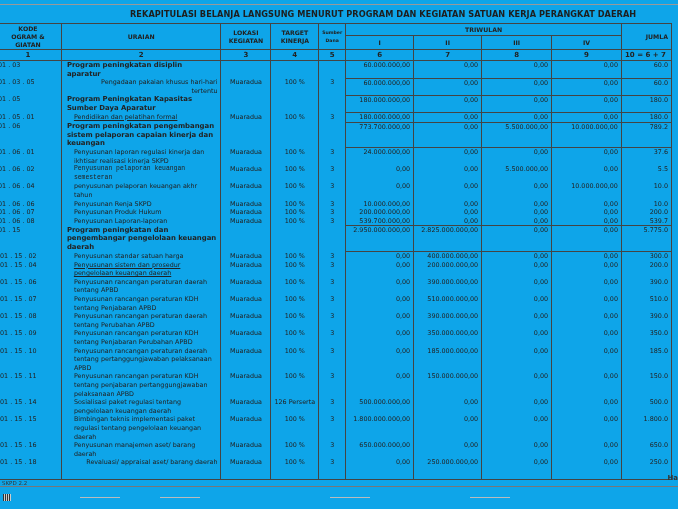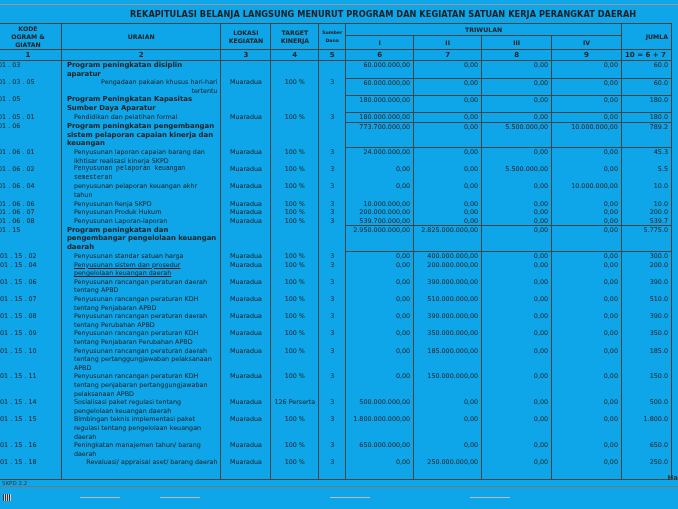--- a/index.html
+++ b/index.html
@@ -122,21 +122,21 @@
           <td class="center"></td>
           <td class="center"></td>
           <td class="num c6v">180.000.000,00</td>
           <td class="num c7v">0,00</td>
           <td class="num c8v">0,00</td>
           <td class="num c9v">0,00</td>
           <td class="num c10v">180.0</td>
         </tr>
         <tr class="kegiatan">
           <td class="kode">01 . 05 . 01</td>
-          <td class="uraian keg" style="white-space: normal;">Pendidikan dan pelatihan formal</td>
+          <td class="uraian keg" style="white-space: normal; text-decoration: underline;">Pendidikan dan pelatihan formal</td>
           <td class="center">Muaradua</td>
           <td class="center">100 %</td>
           <td class="center">3</td>
           <td class="num c6v">180.000.000,00</td>
           <td class="num c7v">0,00</td>
           <td class="num c8v">0,00</td>
           <td class="num c9v">0,00</td>
           <td class="num c10v">180.0</td>
         </tr>
         <tr class="program">
@@ -146,29 +146,29 @@
           <td class="center"></td>
           <td class="center"></td>
           <td class="num c6v">773.700.000,00</td>
           <td class="num c7v">0,00</td>
           <td class="num c8v">5.500.000,00</td>
           <td class="num c9v">10.000.000,00</td>
           <td class="num c10v">789.2</td>
         </tr>
         <tr class="kegiatan">
           <td class="kode">01 . 06 . 01</td>
-          <td class="uraian keg" style="white-space: normal;">Penyusunan laporan capaian barang dan ikhtisar realisasi kinerja SKPD</td>
+          <td class="uraian keg" style="white-space: normal;">Penyusunan laporan regulasi kinerja dan ikhtisar realisasi kinerja SKPD</td>
           <td class="center">Muaradua</td>
           <td class="center">100 %</td>
           <td class="center">3</td>
           <td class="num c6v">24.000.000,00</td>
           <td class="num c7v">0,00</td>
           <td class="num c8v">0,00</td>
           <td class="num c9v">0,00</td>
-          <td class="num c10v">45.3</td>
+          <td class="num c10v">37.6</td>
         </tr>
         <tr class="kegiatan">
           <td class="kode">01 . 06 . 02</td>
           <td class="uraian keg" style="white-space: normal; font-family: Liberation Mono, monospace;">Penyusunan pelaporan keuangan semesteran</td>
           <td class="center">Muaradua</td>
           <td class="center">100 %</td>
           <td class="center">3</td>
           <td class="num c6v">0,00</td>
           <td class="num c7v">0,00</td>
           <td class="num c8v">5.500.000,00</td>
@@ -350,21 +350,21 @@
           <td class="center">100 %</td>
           <td class="center">3</td>
           <td class="num c6v">1.800.000.000,00</td>
           <td class="num c7v">0,00</td>
           <td class="num c8v">0,00</td>
           <td class="num c9v">0,00</td>
           <td class="num c10v">1.800.0</td>
         </tr>
         <tr class="kegiatan">
           <td class="kode">.01 . 15 . 16</td>
-          <td class="uraian keg" style="white-space: normal;">Peningkatan manajemen tahun/ barang daerah</td>
+          <td class="uraian keg" style="white-space: normal;">Penyusunan manajemen aset/ barang daerah</td>
           <td class="center">Muaradua</td>
           <td class="center">100 %</td>
           <td class="center">3</td>
           <td class="num c6v">650.000.000,00</td>
           <td class="num c7v">0,00</td>
           <td class="num c8v">0,00</td>
           <td class="num c9v">0,00</td>
           <td class="num c10v">650.0</td>
         </tr>
         <tr class="kegiatan">

